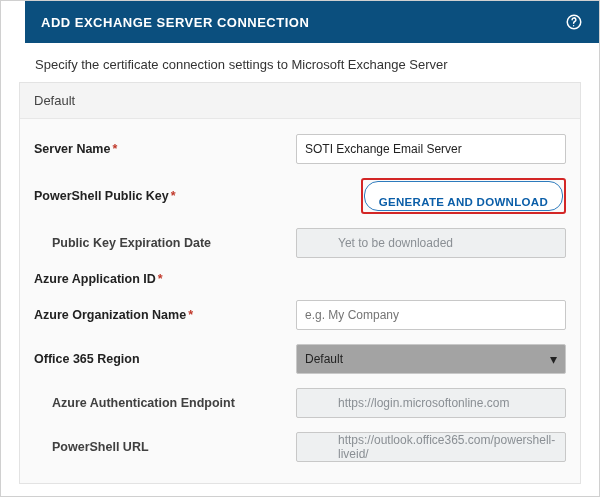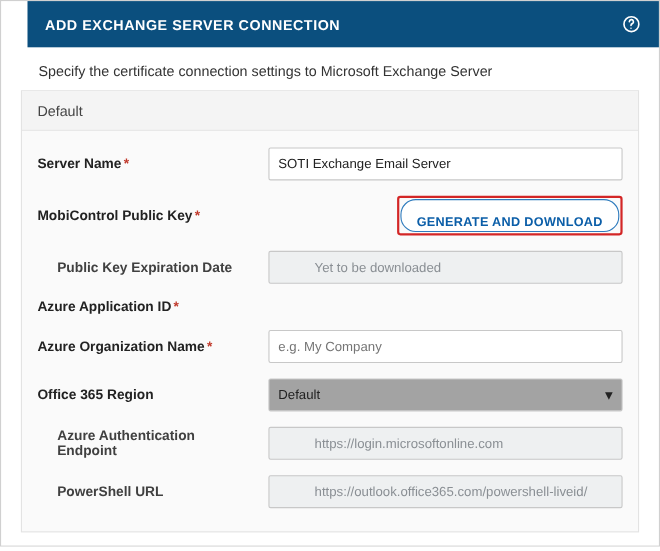--- a/index.html
+++ b/index.html
@@ -57,21 +57,21 @@
   .label {
     width: 220px;
     font-size: 12.5px;
     color: #222;
     font-weight: 600;
   }
   .label.indent { padding-left: 18px; font-weight:700; color:#404040;}
   .req { color: #c0392b; margin-left: 2px;}
   .field-wrap { flex: 1; display:flex; justify-content:flex-end; }
   input.text, .readonly, .select {
-    width: 322px;
+    width: 270px;
     height: 30px;
     padding: 5px 8px;
     font-size: 12px;
     border: 1px solid #c8c8c8;
     border-radius: 2px;
     background: #fff;
     color: #222;
     font-family: inherit;
   }
   .readonly {
@@ -134,21 +134,21 @@
         <div class="label">
           <span>Server Name</span><span class="req">*</span>
         </div>
         <div class="field-wrap">
           <input class="text" type="text" value="SOTI Exchange Email Server" style="">
         </div>
       </div>
 
       <div class="row">
         <div class="label">
-          <span>MobiControl Public Key</span><span class="req">*</span>
+          <span>PowerShell Public Key</span><span class="req">*</span>
         </div>
         <div class="field-wrap">
           <span class="gen-highlight">
             <button class="gen-btn">GENERATE AND DOWNLOAD</button>
           </span>
         </div>
       </div>
 
       <div class="row">
         <div class="label indent">Public Key Expiration Date</div>

